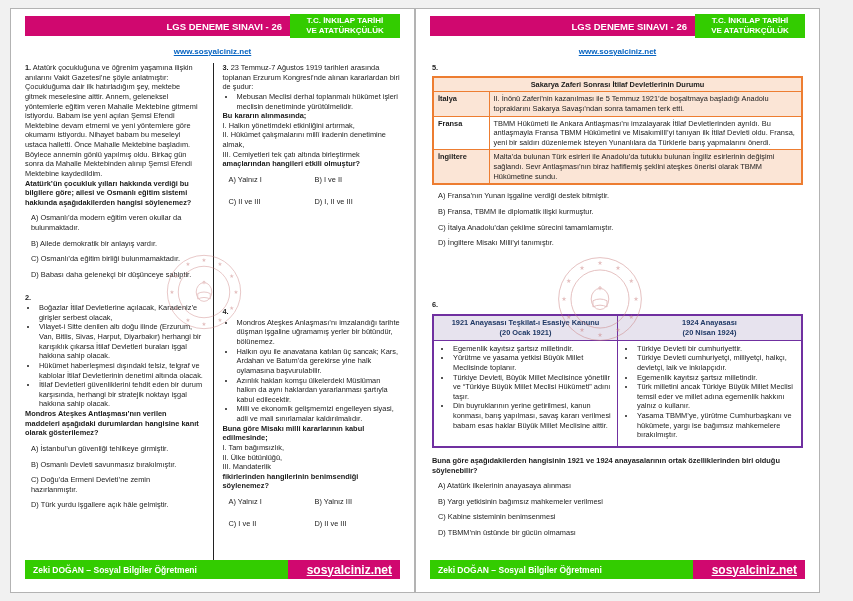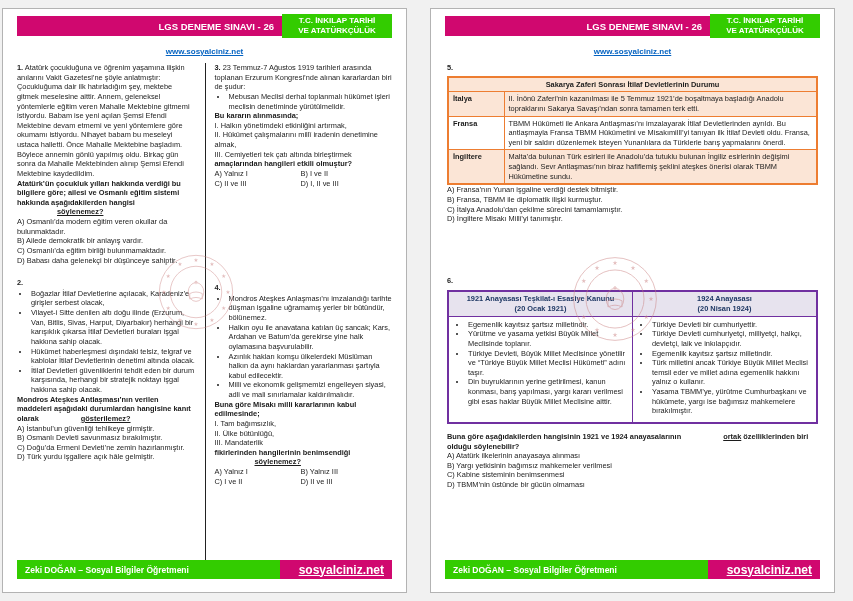--- a/index.html
+++ b/index.html
@@ -4,40 +4,40 @@
 <style>
   :root{
     --magenta:#d0086f; --green:#33cc00; --link:#0563c1;
     --orange:#ed7d31; --orange-lt:#fbe5d6;
     --purple:#7030a0; --purple-hd:#e7e3ee; --navy:#1f3864;
     --ink:#1c1c1c;
   }
   *{box-sizing:border-box;}
   html,body{margin:0;padding:0;}
   body{width:853px;height:601px;background:#f1f1f1;font-family:"Liberation Sans",sans-serif;color:var(--ink);}
-  .canvas{display:flex;gap:23px;padding:8px 2px;}
+  .canvas{display:flex;padding:8px 10px;}
   .page{position:relative;width:405px;height:585px;background:#fff;border:1px solid #b3b3b3;padding:5px 14px 0;overflow:hidden;}
   
   .hdr{display:flex;align-items:stretch;}
   .hdr-bar{flex:1;background:var(--magenta);color:#fff;font-weight:bold;font-size:9.5px;display:flex;align-items:center;justify-content:flex-end;padding-right:8px;margin:2px 0;}
   .hdr-badge{width:110px;background:var(--green);color:#fff;font-weight:bold;font-size:8px;text-align:center;display:flex;flex-direction:column;justify-content:flex-start;line-height:1.25;padding:2px 0;}
   .website{text-align:center;margin:2px 0 5px;}
   .link{color:var(--link);font-weight:bold;font-size:8px;text-decoration:underline;cursor:pointer;margin-top:16px;}
   
   .columns{display:flex;position:relative;z-index:1;min-height:500px;}
   .col{width:50%;padding-right:9px;font-size:7.4px;line-height:1.3;}
   .col+.col{border-left:1px solid #222;padding-left:9px;padding-right:0;}
   p{margin:0;}
   .qnum{font-weight:bold;}
   .qnum-line{font-weight:bold;margin-bottom:1px;}
   .stem{font-weight:bold;}
-  .u{text-decoration:underline;margin-left:40px;}
+  .u{}
   ul.bullets{margin:0;padding-left:13px;list-style:disc;}
   ul.bullets li{margin:0;padding-left:1px;}
-  .opt{margin:0;}
+  .opt{margin:6px;}
   .opts2{display:grid;grid-template-columns:86px 1fr;}
   .gap-q2{margin-top:13px;}
   .gap-q4{margin-top:95px;}
   
   .p2-body{position:relative;z-index:1;font-size:7.4px;line-height:1.3;padding:0 2px;}
   table{border-collapse:collapse;width:100%;}
   .t5{border:2px solid var(--orange);margin-top:3px;}
   .t5 th,.t5 td{border:1px solid var(--orange);padding:2px 4px;font-size:7.4px;text-align:left;vertical-align:top;line-height:1.3;}
   .t5 .t5-title{background:var(--orange-lt);text-align:center;font-weight:bold;}
   .t5 tr.alt{background:var(--orange-lt);}
@@ -237,21 +237,21 @@
               <div>1924 Anayasası</div>
               <div>(20 Nisan 1924)</div>
             </th>
           </tr>
           <tr>
             <td>
               <ul class="bullets">
                 <li>Egemenlik kayıtsız şartsız milletindir.</li>
                 <li>Yürütme ve yasama yetkisi Büyük Millet Meclisinde toplanır.</li>
                 <li>Türkiye Devleti, Büyük Millet Meclisince yönetilir ve “Türkiye Büyük Millet Meclisi Hükûmeti” adını taşır.</li>
-                <li>Din buyruklarının yerine getirilmesi, kanun konması, barış yapılması, yargı kararı verilmesi gibi esas haklar Büyük Millet Meclisine aittir.</li>
+                <li>Din buyruklarının yerine getirilmesi, kanun konması, barış yapılması, savaş kararı verilmesi babam esas haklar Büyük Millet Meclisine aittir.</li>
               </ul>
             </td>
             <td>
               <ul class="bullets">
                 <li>Türkiye Devleti bir cumhuriyettir.</li>
                 <li>Türkiye Devleti cumhuriyetçi, milliyetçi, halkçı, devletçi, laik ve inkılapçıdır.</li>
                 <li>Egemenlik kayıtsız şartsız milletindir.</li>
                 <li>Türk milletini ancak Türkiye Büyük Millet Meclisi temsil eder ve millet adına egemenlik hakkını yalnız o kullanır.</li>
                 <li>Yasama TBMM’ye, yürütme Cumhurbaşkanı ve hükûmete, yargı ise bağımsız mahkemelere bırakılmıştır.</li>
               </ul>

